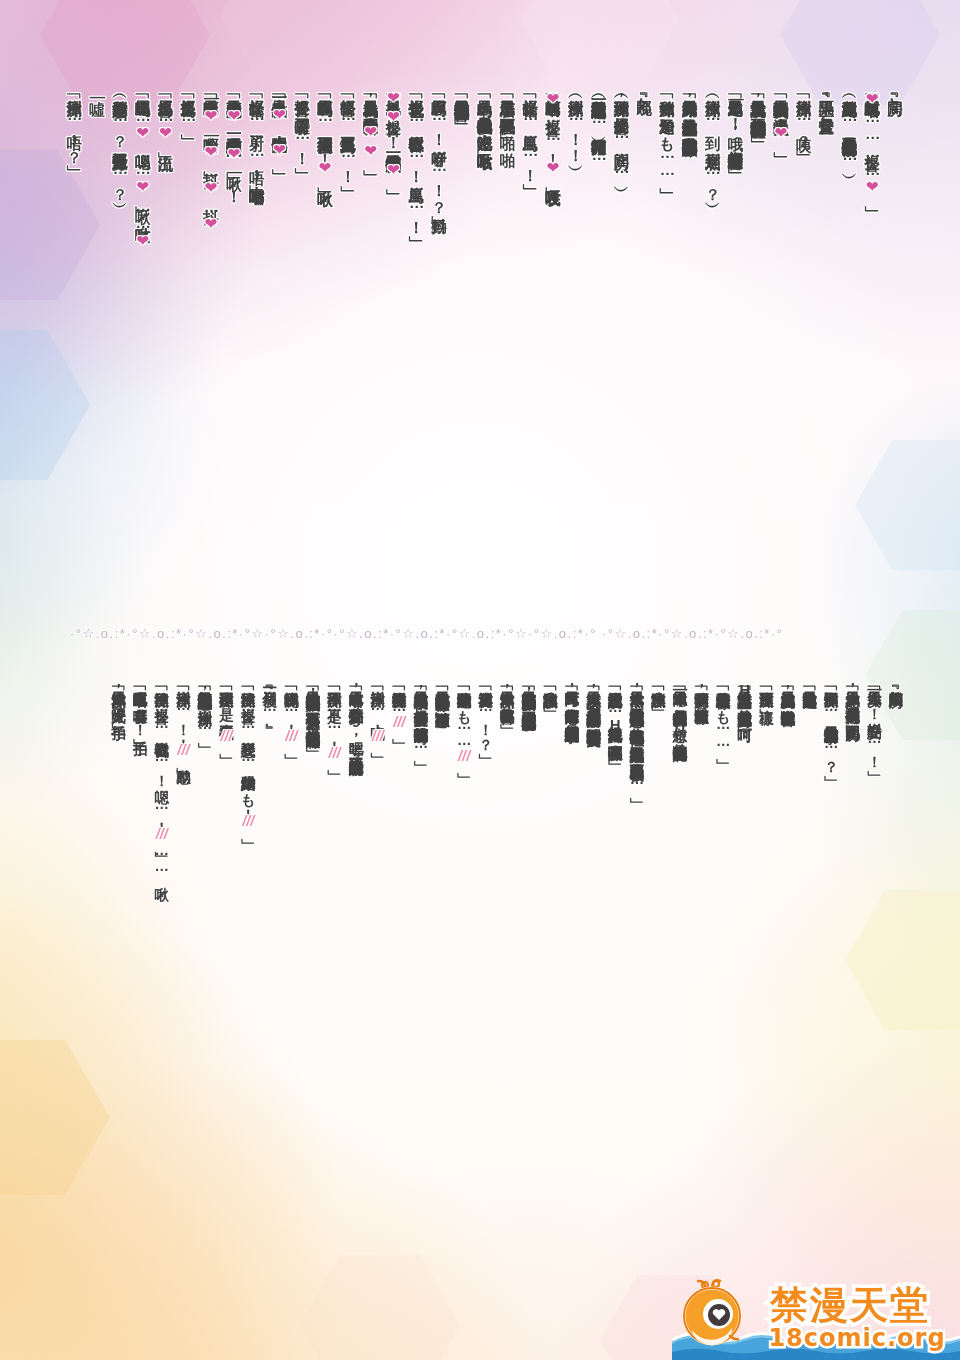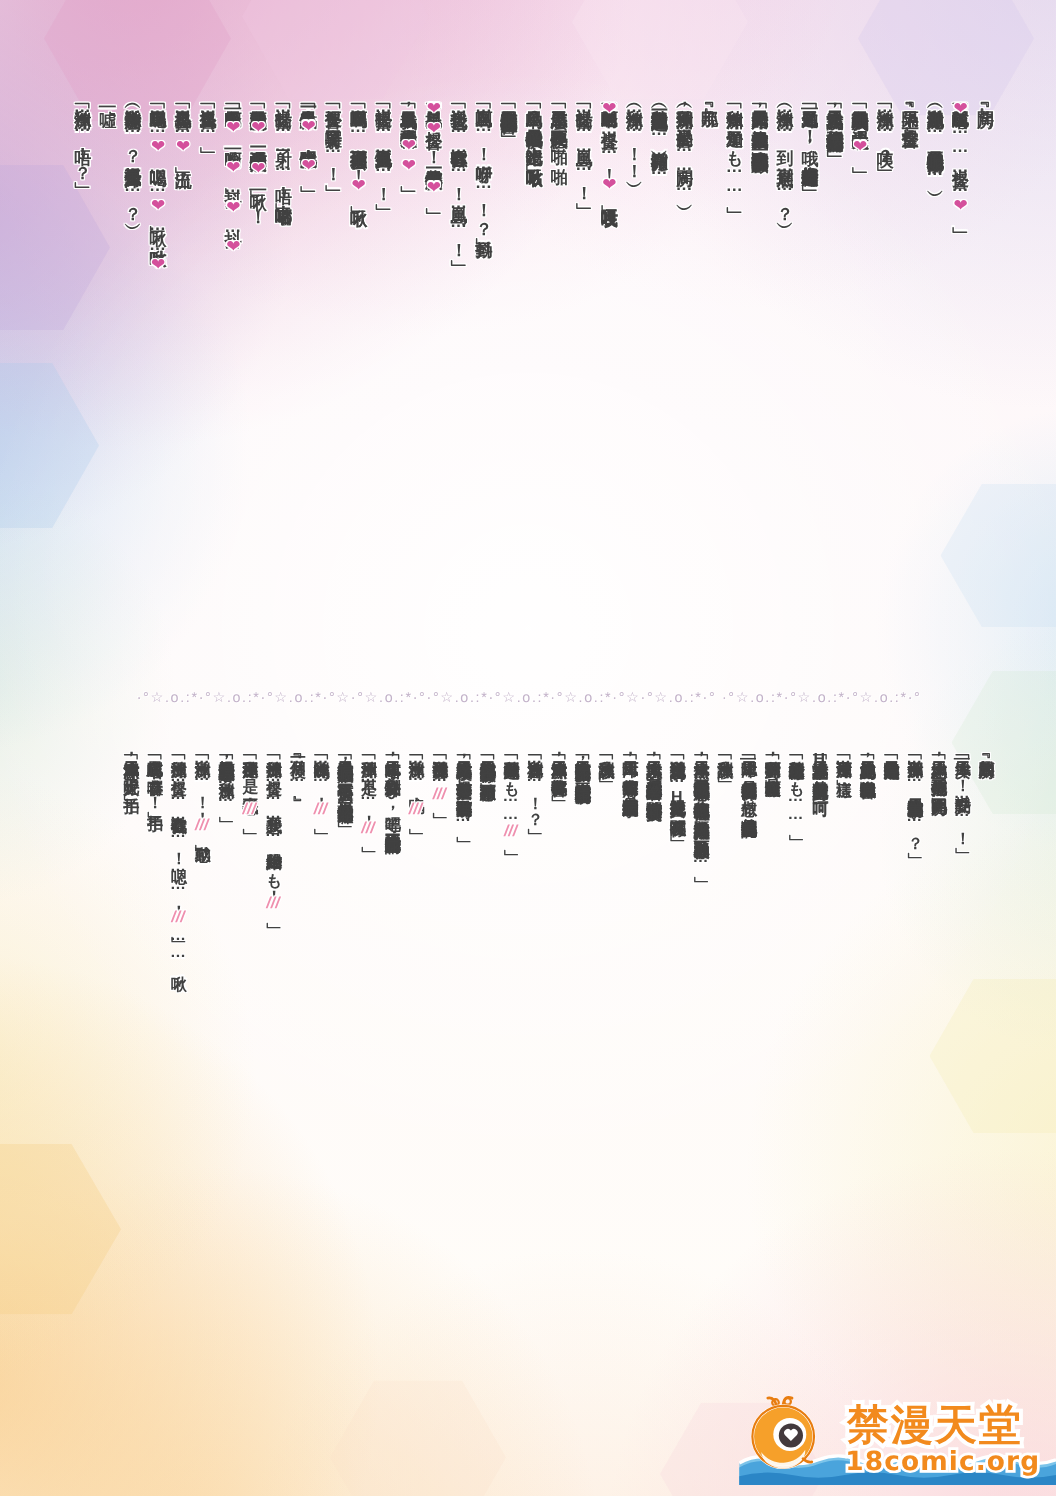--- a/index.html
+++ b/index.html
@@ -25,24 +25,24 @@
       linear-gradient(180deg,#fdf6fa,#fffdf8);}
   .hex{position:absolute;clip-path:polygon(25% 0,75% 0,100% 50%,75% 100%,25% 100%,0 50%);}
   .text-block{position:absolute;writing-mode:vertical-rl;text-orientation:upright;
     font-weight:bold;color:var(--text,#414141);white-space:normal;
     text-shadow:1px 0 0 #fff,-1px 0 0 #fff,0 1px 0 #fff,0 -1px 0 #fff,1px 1px 0 #fff,-1px -1px 0 #fff,1px -1px 0 #fff,-1px 1px 0 #fff;}
   .text-block p{margin:0;padding:0;}
   .text-block.top{top:88px;right:54px;width:856px;height:546px;font-size:15.5px;line-height:22.8px;letter-spacing:.3px;}
   .text-block.bottom{top:680px;right:54px;width:856px;height:602px;font-size:14.5px;line-height:21.6px;letter-spacing:.3px;}
   .heart{color:var(--heart,#d4509c);}
   .blush{color:var(--blush,#ef8fae);font-style:italic;text-combine-upright:all;}
-  .divider{position:absolute;top:626px;left:58px;width:846px;font-size:13px;letter-spacing:1.5px;
-    color:var(--divider,#c3b2c9);text-align:center;white-space:nowrap;overflow:hidden;
+  .divider{position:absolute;top:626px;left:70px;width:846px;font-size:13px;letter-spacing:1.5px;
+    color:var(--divider,#c3b2c9);text-align:left;white-space:nowrap;overflow:hidden;
     text-shadow:1px 1px 0 #fff,-1px -1px 0 #fff;}
-  .watermark{position:absolute;right:0;bottom:10px;width:288px;height:86px;}
+  .watermark{position:absolute;right:0;bottom:0;width:288px;height:86px;}
   .watermark svg{display:block;}
 </style>
 </head>
 <body>
 
 <div class="page">
 
   <div>
     <div class="hex" style="left:40px;top:-40px;width:170px;height:150px;background:rgba(224,160,200,.30);"></div>
     <div class="hex" style="left:220px;top:-60px;width:170px;height:150px;background:rgba(240,200,225,.28);"></div>

